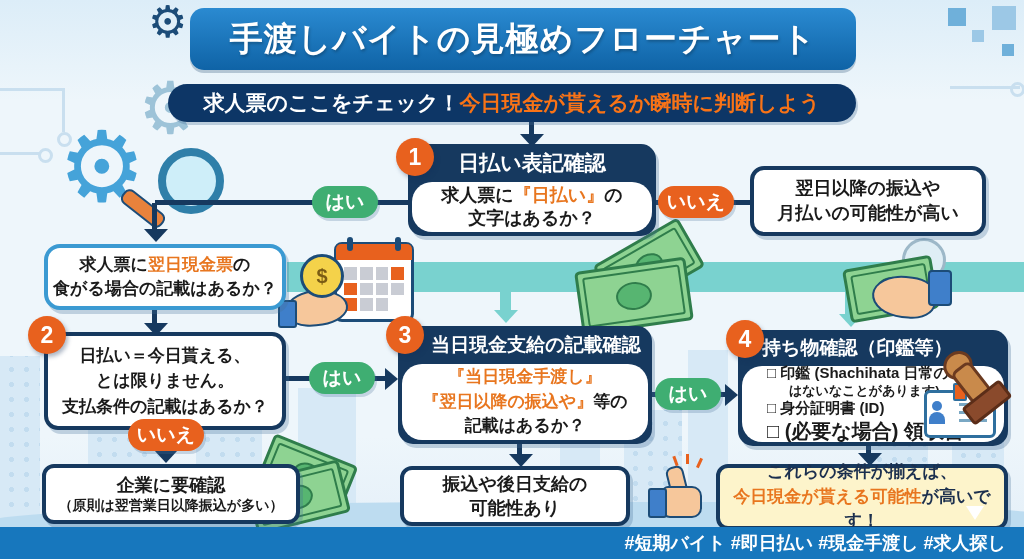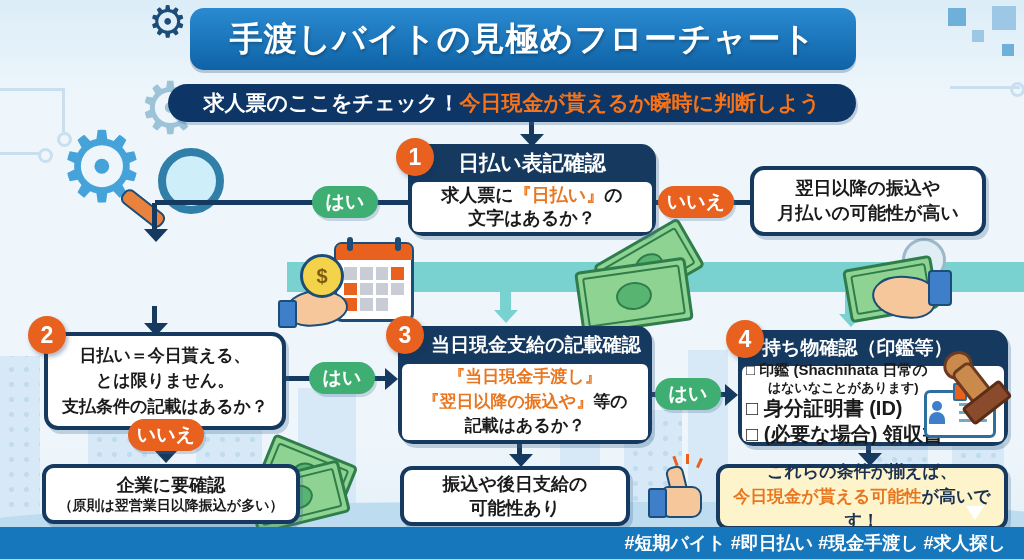--- a/index.html
+++ b/index.html
@@ -20,21 +20,21 @@
   .ribbon{position:absolute;left:287px;top:262px;width:737px;height:30px;background:#79d2cf;z-index:1}
   .tealbar{position:absolute;width:11px;background:#79d2cf;z-index:1}
   .tealtri{position:absolute;width:0;height:0;border-left:12px solid transparent;border-right:12px solid transparent;border-top:13px solid #79d2cf;z-index:1}
   .hline,.vline{position:absolute;background:#16395f;z-index:3}
   .tri-down{position:absolute;width:0;height:0;border-left:12px solid transparent;border-right:12px solid transparent;border-top:13px solid #16395f;z-index:3}
   .tri-right{position:absolute;width:0;height:0;border-top:11px solid transparent;border-bottom:11px solid transparent;border-left:13px solid #16395f;z-index:3}
   .box{position:absolute;background:#fff;border:4px solid #16395f;border-radius:14px;
     box-shadow:3px 4px 0 rgba(70,110,150,.28);z-index:4;display:flex;flex-direction:column;justify-content:center;align-items:center;text-align:center;color:#1a1a1a}
   .node{position:absolute;background:#16395f;border-radius:15px;box-shadow:3px 4px 0 rgba(70,110,150,.3);z-index:4}
   .nhead{color:#fff;text-align:center}
-  .nbody{position:absolute;left:4px;right:4px;bottom:4px;background:#fff;border-radius:6px;display:flex;flex-direction:column;justify-content:center;text-align:center;color:#1a1a1a}
+  .nbody{position:absolute;left:4px;right:4px;bottom:4px;background:#fff;border-radius:20px;display:flex;flex-direction:column;justify-content:center;text-align:center;color:#1a1a1a}
   .pill{position:absolute;border-radius:17px;color:#fff;text-align:center;z-index:5;box-shadow:2px 3px 0 rgba(70,110,150,.25)}
   .pill.yes{background:#3fae72}
   .pill.no{background:#e8611e}
   .num{position:absolute;width:38px;height:38px;border-radius:50%;background:#e8611e;color:#fff;font-size:23px;line-height:38px;text-align:center;z-index:6;box-shadow:2px 3px 4px rgba(20,50,90,.35)}
   .hl{color:#e8761f}
   .bill{position:absolute;background:#8ed392;border:3px solid #2f7d4b;border-radius:5px;z-index:3}
   .bill::before{content:"";position:absolute;inset:4px;border:2px solid #2f7d4b;border-radius:3px}
   .bill .oval{position:absolute;left:50%;top:50%;transform:translate(-50%,-50%);background:#57b571;border:2px solid #2f7d4b;border-radius:50%}
   .gear{position:absolute;z-index:2;line-height:1}
   .footer{position:absolute;left:0;top:527px;width:1024px;height:32px;background:#1777bd;z-index:6;color:#fff;font-size:18px;line-height:32px;text-align:right;padding-right:18px;box-sizing:border-box}
@@ -172,20 +172,24 @@
   </div>
 
   <div class="pill yes" style="left:312px;top:186px;width:66px;height:32px;line-height:32px;font-size:19px">はい</div>
   <div class="pill no" style="left:658px;top:186px;width:76px;height:32px;line-height:32px;font-size:19px">いいえ</div>
 
   <div class="box" style="left:750px;top:166px;width:228px;height:62px;font-size:18px;line-height:1.4">
     <div>翌日以降の振込や</div>
     <div>月払いの可能性が高い</div>
   </div>
 
+  <div class="box" style="left:44px;top:244px;width:234px;height:58px;border-color:#3b9ad2;border-radius:16px;font-size:17px;line-height:1.4">
+    <div><span>求人票に</span><span class="hl">翌日現金票</span><span>の</span></div>
+    <div>食がる場合の記載はあるか？</div>
+  </div>
 
   <div class="box" style="left:44px;top:332px;width:234px;height:90px;font-size:17px;line-height:1.5">
     <div>日払い＝今日貰える、</div>
     <div>とは限りません。</div>
     <div>支払条件の記載はあるか？</div>
   </div>
   <div class="num" style="left:28px;top:316px">2</div>
   <div class="pill yes" style="left:309px;top:362px;width:66px;height:32px;line-height:32px;font-size:19px">はい</div>
   <div class="pill no" style="left:128px;top:419px;width:76px;height:32px;line-height:32px;font-size:19px">いいえ</div>
 
@@ -206,24 +210,24 @@
   <div class="pill yes" style="left:655px;top:378px;width:66px;height:32px;line-height:32px;font-size:19px">はい</div>
 
   <div class="box" style="left:400px;top:466px;width:222px;height:52px;border-radius:12px;font-size:18px;line-height:1.35">
     <div>振込や後日支給の</div>
     <div>可能性あり</div>
   </div>
 
   <div class="node" style="left:738px;top:330px;width:270px;height:116px">
     <div class="num" style="left:-12px;top:-10px">4</div>
     <div class="nhead" style="line-height:36px;font-size:19px;padding-left:24px;text-align:left">持ち物確認（印鑑等）</div>
-    <div class="nbody" style="height:76px;align-items:flex-start;text-align:left;padding-left:4px">
+    <div class="nbody" style="height:76px;align-items:flex-start;text-align:left;padding-left:25px">
       <div style="font-size:15px;line-height:1.25">□ 印鑑 (Shachihata 日常の</div>
       <div style="font-size:13px;line-height:1.2;padding-left:22px">はないなことがあります)</div>
-      <div style="font-size:20px;line-height:1.3">□ 身分証明書 (ID)</div>
+      <div style="font-size:15px;line-height:1.3">□ 身分証明書 (ID)</div>
       <div style="font-size:20px;line-height:1.3">□ (必要な場合) 領収書</div>
 
       <div style="position:absolute;right:6px;top:-18px;width:54px;height:78px;transform:rotate(-38deg);z-index:7">
         <div style="position:absolute;left:15px;top:0;width:24px;height:22px;background:#c98a4b;border:3px solid #6b3a20;border-radius:50%"></div>
         <div style="position:absolute;left:18px;top:16px;width:18px;height:34px;background:#c98a4b;border:3px solid #6b3a20;border-radius:7px"></div>
         <div style="position:absolute;left:6px;top:50px;width:42px;height:16px;background:#8a4a2c;border:3px solid #5b2d18;border-radius:4px"></div>
       </div>
 
       <div style="position:absolute;right:8px;bottom:4px;width:66px;height:42px;background:#fff;border:3px solid #2f6f9e;border-radius:6px">
         <div style="position:absolute;left:26px;top:-10px;width:10px;height:14px;background:#e8611e;border:2px solid #2f6f9e;border-radius:2px"></div>

